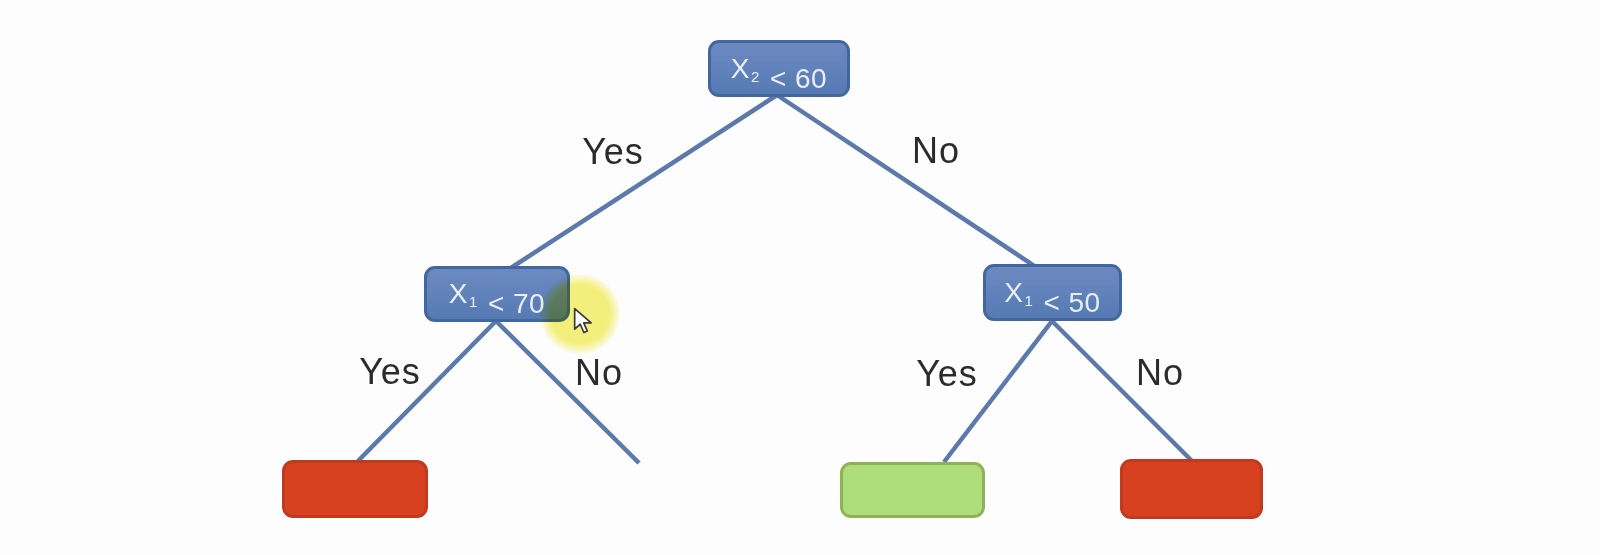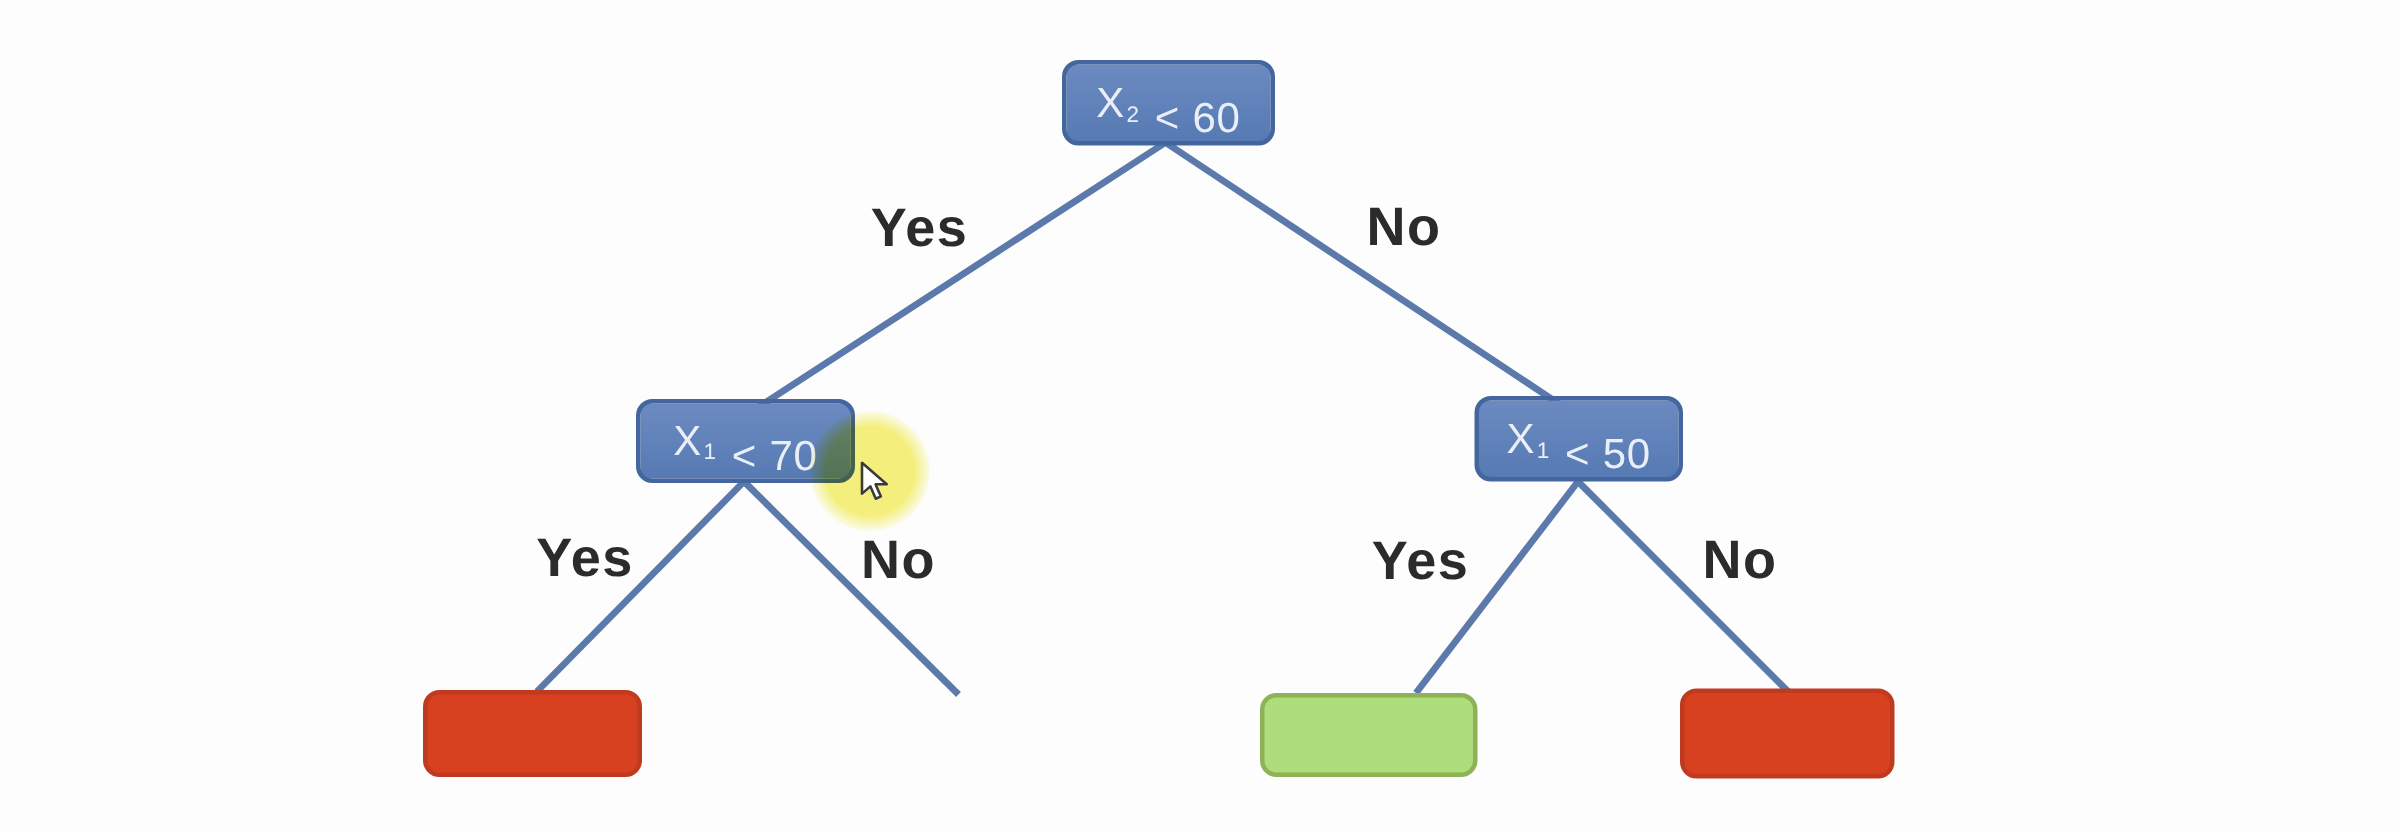--- a/index.html
+++ b/index.html
@@ -53,21 +53,20 @@
     box-sizing: border-box;
   }
   .edge-label {
     position: absolute;
     z-index: 3;
     transform: translate(-50%, -50%);
     color: #2b2b2b;
     font-size: 36px;
     letter-spacing: 1px;
     white-space: nowrap;
-    font-weight: bold;
   }
   .highlight-dot {
     position: absolute;
     z-index: 4;
     width: 80px;
     height: 80px;
     transform: translate(-50%, -50%);
     border-radius: 50%;
     background: radial-gradient(circle,
       rgba(245,240,118,0.95) 0%,

